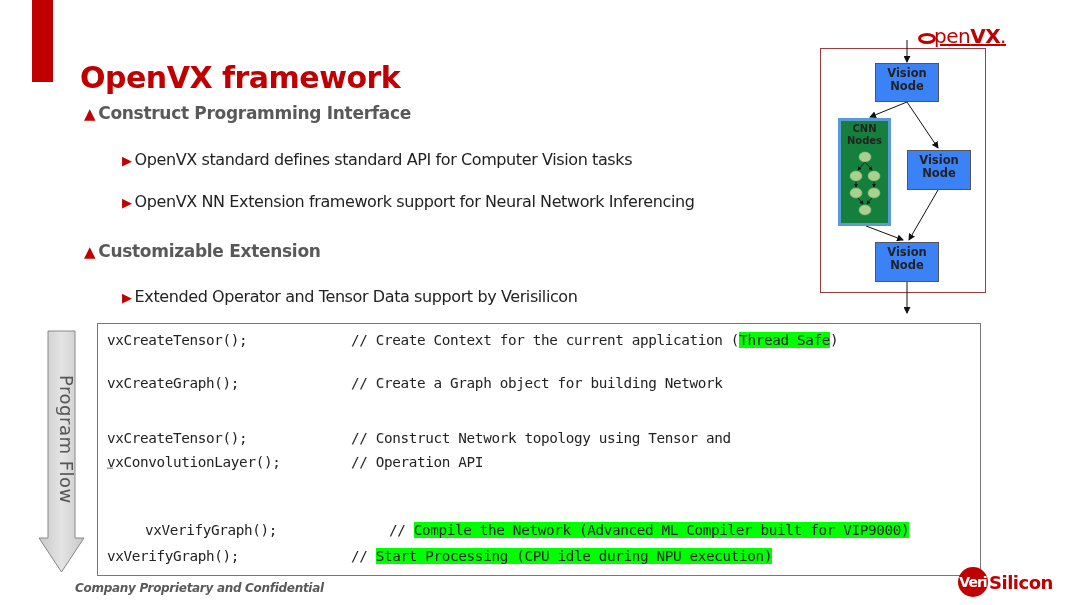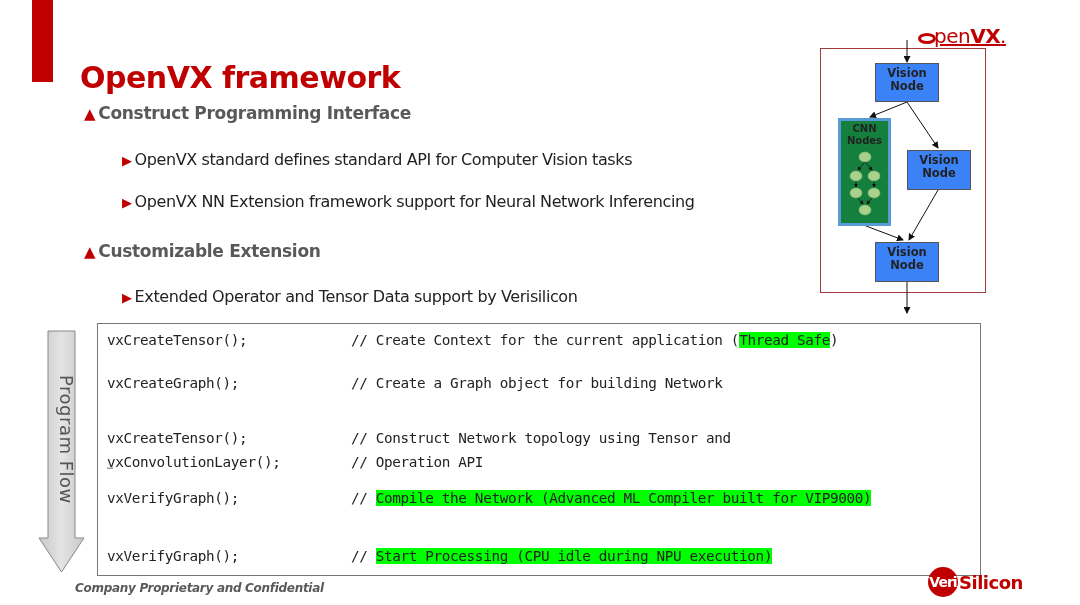--- a/index.html
+++ b/index.html
@@ -22,21 +22,21 @@
 
   .code-box { position:absolute; left:97px; top:323px; width:884px; height:253px; border:1.5px solid #777; box-sizing:border-box; background:#fff; }
   .code-line { position:absolute; left:9px; font-family:"DejaVu Sans Mono", monospace; font-size:14.3px; color:#222; white-space:pre; letter-spacing:-0.35px; }
   .code-line .fn { display:inline-block; width:244px; }
   .hl { background:#00ff00; }
 
   .flow-arrow { position:absolute; left:38px; top:330px; }
   .flow-text { position:absolute; left:56px; top:375px; writing-mode:vertical-rl; font-size:18px; color:#555; font-family:"DejaVu Sans", sans-serif; letter-spacing:0.5px; }
 
   .footer { position:absolute; left:75px; top:581px; font-size:12px; font-style:italic; font-weight:bold; color:#595959; font-family:"DejaVu Sans", sans-serif; letter-spacing:-0.3px; }
-  .vs-logo { position:absolute; left:928px; top:566px; height:32px; display:flex; align-items:center; }
+  .vs-logo { position:absolute; left:958px; top:566px; height:32px; display:flex; align-items:center; }
   .vs-logo .circle { width:30px; height:30px; border-radius:50%; background:#c00000; color:#fff; font-weight:bold; font-size:14px; display:flex; align-items:center; justify-content:center; font-family:"DejaVu Sans", sans-serif; letter-spacing:-1px; }
   .vs-logo .word { color:#c00000; font-weight:bold; font-size:18px; margin-left:1px; font-family:"DejaVu Sans", sans-serif; letter-spacing:-0.5px; }
 </style>
 </head>
 <body>
 
 <div class="accent-bar"></div>
 <div class="title">OpenVX framework</div>
 
 <div class="h1" style="top:103px;">
@@ -124,21 +124,21 @@
   <path d="M10,1 L37,1 L37,208 L46,208 L23.5,242 L1,208 L10,208 Z" fill="url(#fg)" stroke="#888" stroke-width="1"></path>
 </svg>
 <div class="flow-text">Program Flow</div>
 
 <div class="code-box">
   <div class="code-line" style="top:8px;"><span class="fn">vxCreateTensor();</span><span>// </span><span>Create Context for the current application (</span><span class="hl">Thread Safe</span><span>)</span></div>
   <div class="code-line" style="top:51px;"><span class="fn">vxCreateGraph();</span><span>// </span><span>Create a Graph object for building Network</span></div>
   <div class="code-line" style="top:106px;"><span class="fn">vxCreateTensor();</span><span>// </span><span>Construct Network topology using Tensor and</span></div>
   <div class="code-line" style="top:130px;"><span class="fn">vxConvolutionLayer();</span><span>// </span><span>Operation API</span></div>
   <div class="code-line" style="top:136px; font-size:10px; color:#666;"><span>…</span></div>
-  <div class="code-line" style="top:166px;"><span class="fn">vxVerifyGraph();</span><span>// </span><span class="hl">Compile the Network (Advanced ML Compiler built for VIP9000)</span></div>
+  <div class="code-line" style="top:198px;margin-left:38px;"><span class="fn">vxVerifyGraph();</span><span>// </span><span class="hl">Compile the Network (Advanced ML Compiler built for VIP9000)</span></div>
   <div class="code-line" style="top:224px;"><span class="fn">vxVerifyGraph();</span><span>// </span><span class="hl">Start Processing (CPU idle during NPU execution)</span></div>
 </div>
 
 <div class="footer">Company Proprietary and Confidential</div>
 <div class="vs-logo">
   <div class="circle">Veri</div>
   <div class="word">Silicon</div>
 </div>
 
 </body></html>

